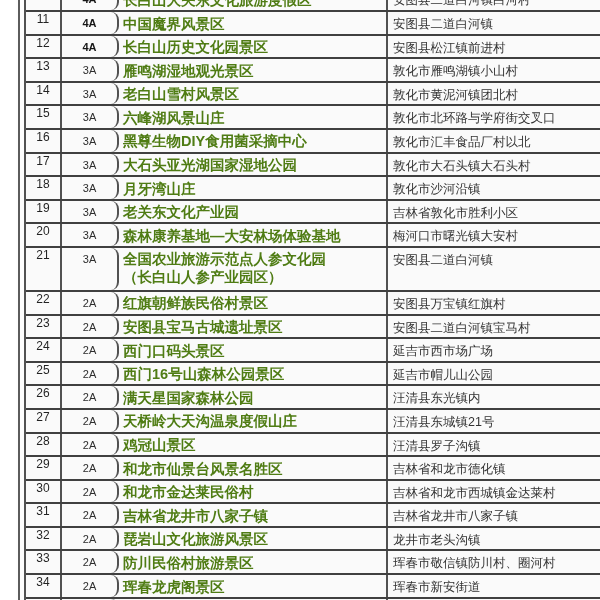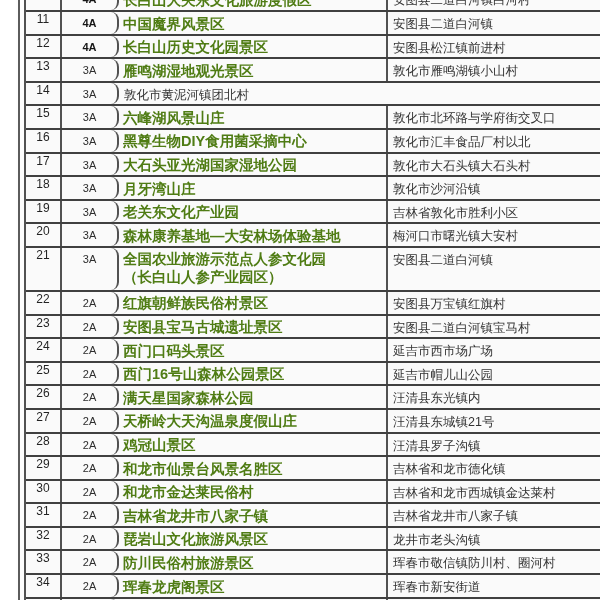--- a/index.html
+++ b/index.html
@@ -87,20 +87,24 @@
     <div class="cell c-grade">3A</div>
     <div class="cell c-name">
       <span class="l1">雁鸣湖湿地观光景区</span>
       
     </div>
     <div class="cell c-addr">敦化市雁鸣湖镇小山村</div>
   </div>
         <div class="row">
     <div class="cell c-no">14</div>
     <div class="cell c-grade">3A</div>
+    <div class="cell c-name">
+      <span class="l1">老白山雪村风景区</span>
+      
+    </div>
     <div class="cell c-addr">敦化市黄泥河镇团北村</div>
   </div>
         <div class="row">
     <div class="cell c-no">15</div>
     <div class="cell c-grade">3A</div>
     <div class="cell c-name">
       <span class="l1">六峰湖风景山庄</span>
       
     </div>
     <div class="cell c-addr">敦化市北环路与学府街交叉口</div>

